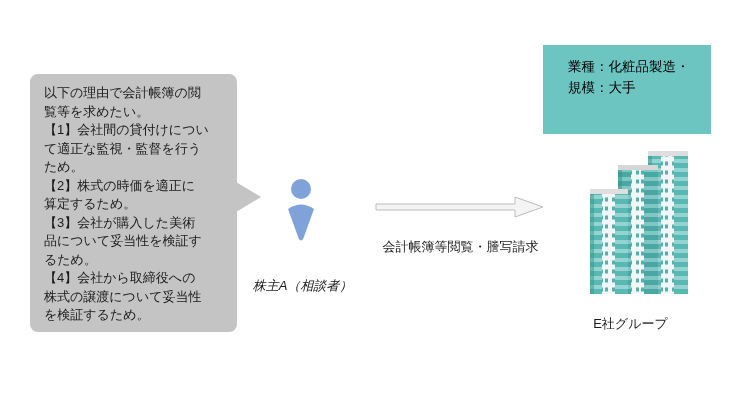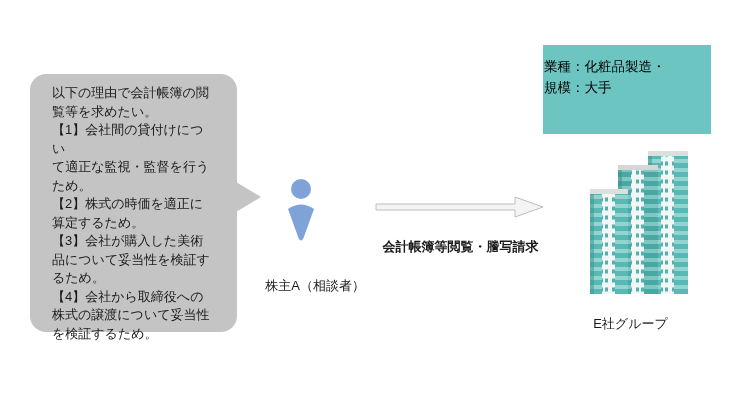--- a/index.html
+++ b/index.html
@@ -9,57 +9,57 @@
     font-family: "Liberation Sans", "DejaVu Sans", sans-serif;
     color: #1a1a1a;
   }
   .stage { position: relative; width: 740px; height: 416px; background: #ffffff; overflow: hidden; }
 
   
   .bubble {
     position: absolute; left: 30px; top: 74px;
     width: 207px; height: 258px;
     background: #c4c4c4;
-    border-radius: 16px;
-    padding: 10px 22px;
+    border-radius: 8px;
+    padding: 10px 14px;
   }
   .bubble-text {
     font-size: 13px;
     line-height: 18.5px;
     color: #1a1a1a;
     white-space: pre-line;
   }
   .bubble-tail {
     position: absolute; right: -24px; top: 108px;
     width: 0; height: 0;
     border-top: 15px solid transparent;
     border-bottom: 15px solid transparent;
     border-left: 25px solid #c4c4c4;
   }
 
   
   .person { position: absolute; left: 281px; top: 178px; width: 40px; height: 70px; }
   .person-label {
     position: absolute; left: 240px; top: 277px; width: 125px;
-    text-align: right; font-size: 13px;
+    text-align: center; font-size: 13px; font-style: italic;
   }
 
   
   .arrow { position: absolute; left: 375px; top: 193px; }
   .arrow-label {
     position: absolute; left: 353px; top: 238px; width: 215px;
-    text-align: center; font-size: 13px; font-weight: bold;
+    text-align: center; font-size: 13px;
   }
 
   
   .info-box {
     position: absolute; left: 543px; top: 45px;
     width: 168px; height: 89px;
     background: #6cc5c1;
-    padding: 11px 1px;
+    padding: 11px 25px;
     font-size: 13.5px;
     line-height: 21px;
     color: #000000;
   }
   .info-line { white-space: pre; }
 
   
   .buildings { position: absolute; left: 586px; top: 150px; }
   .company-label {
     position: absolute; left: 558px; top: 315px; width: 145px;

